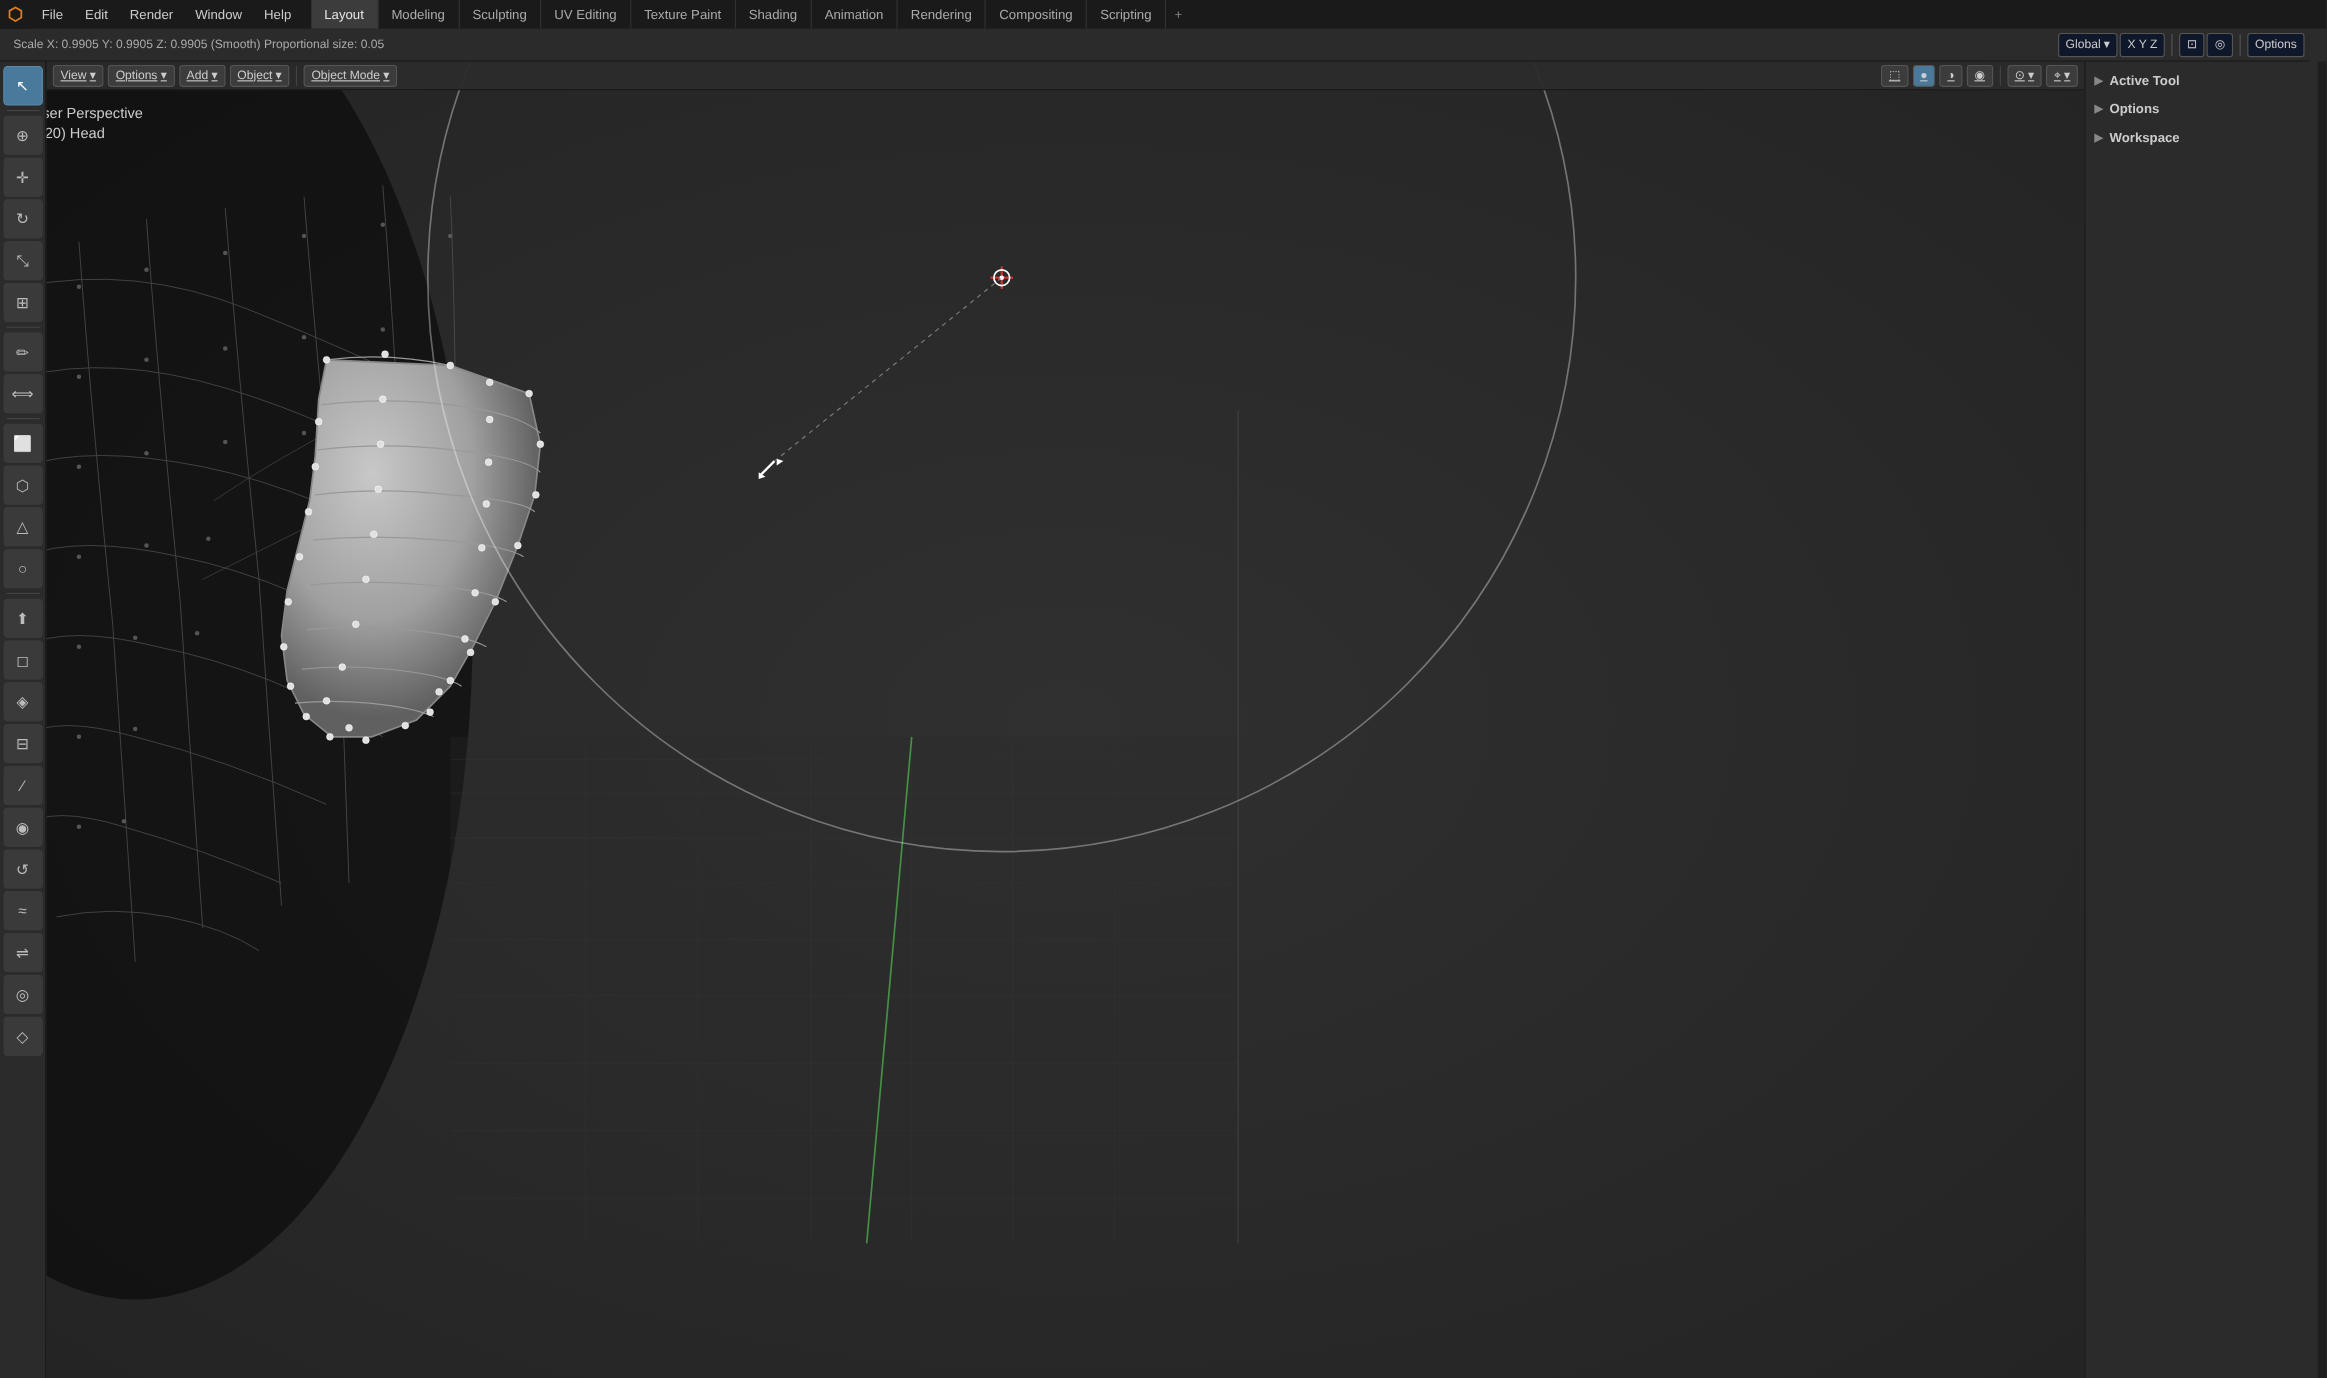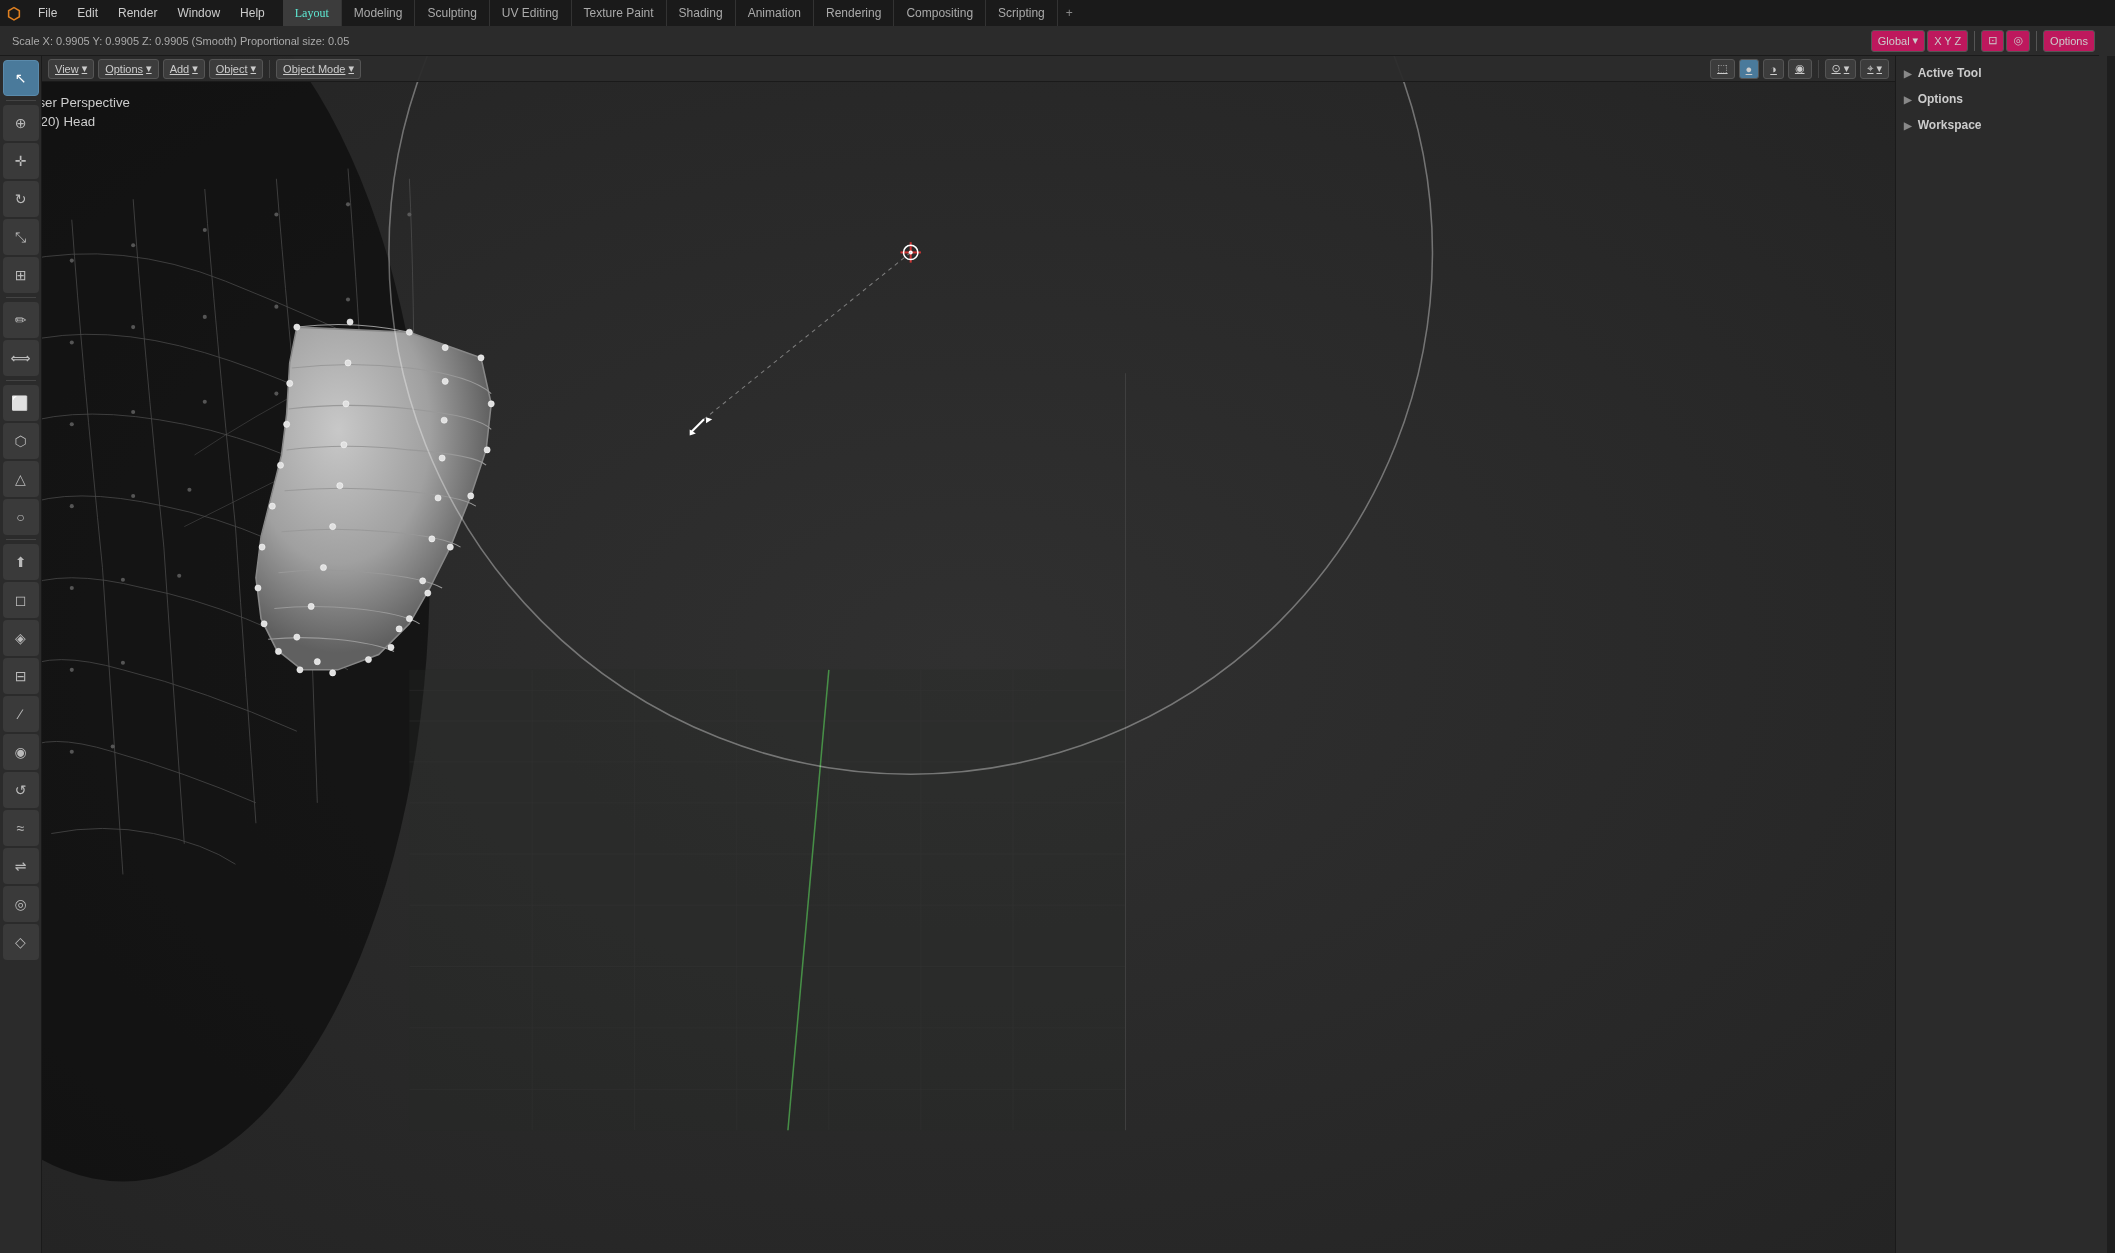--- a/index.html
+++ b/index.html
@@ -62,22 +62,21 @@
       height: 100%;
       display: flex;
       align-items: center;
       color: #aaa;
       font-size: 12px;
       cursor: pointer;
       border-right: 1px solid #333;
     }
     .workspace-tab.active {
       background: #3c3c3c;
-      color: #5eead4;
-      font-family: Liberation Serif, serif;
+      color: #e5e5e5;
     }
     .tab-add {
       padding: 0 8px;
       color: #888;
       cursor: pointer;
     }
 
     
     #header-toolbar {
       position: absolute;
@@ -94,21 +93,21 @@
     }
     .toolbar-section {
       display: flex;
       align-items: center;
       height: 100%;
       gap: 2px;
     }
     .toolbar-btn {
       height: 22px;
       padding: 0 6px;
-      background: #be185d;
+      background: #0f172a;
       border: 1px solid #555;
       color: #ccc;
       font-size: 11px;
       cursor: pointer;
       display: flex;
       align-items: center;
       border-radius: 3px;
     }
     .toolbar-sep {
       width: 1px;

